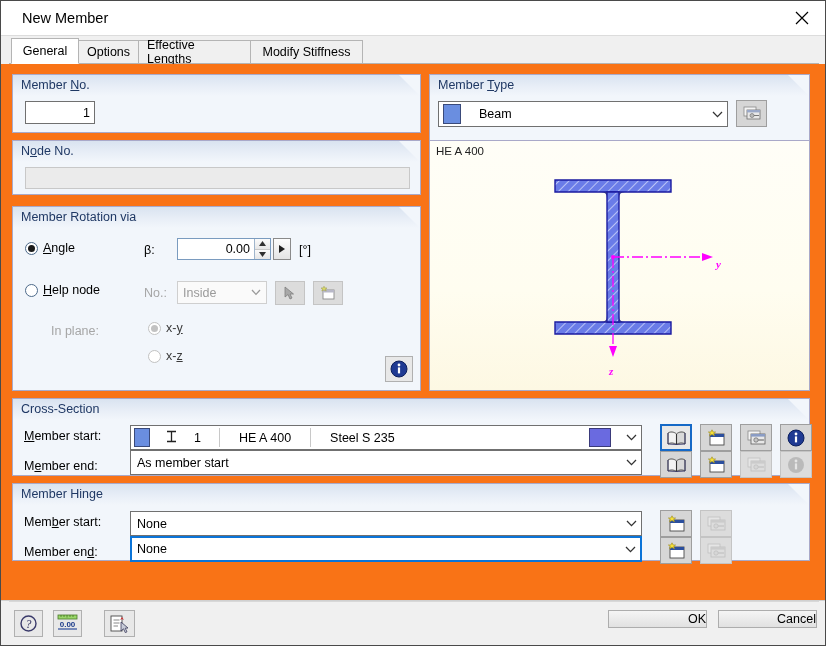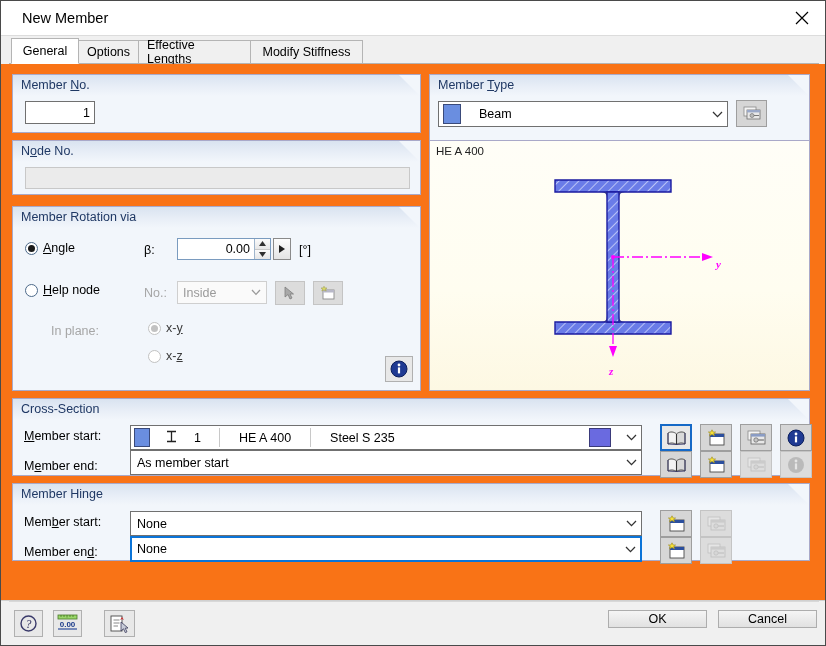--- a/index.html
+++ b/index.html
@@ -200,21 +200,21 @@
   
   #bottombar {
     position:absolute; left:0; top:599px; width: 824px; height:45px;
     background:#f0f0f0;
     border-top: 1px solid #d0d0d0;
   }
   .dbtn {
     position:absolute; height: 18px;
     background: linear-gradient(to bottom,#f5f5f5,#e1e1e1);
     border: 1px solid #adadad;
-    display:flex; align-items:center; justify-content:center;
+    display:flex; align-items:center; justify-content:flex-end;
     font-size: 12.5px; cursor:pointer;
   }
   .sep-top {
     position:absolute; left:8px; top:0px; width:810px; height:1px; background:#d8d8d8;
   }
 </style>
 </head>
 <body>
 
 <div id="window">

